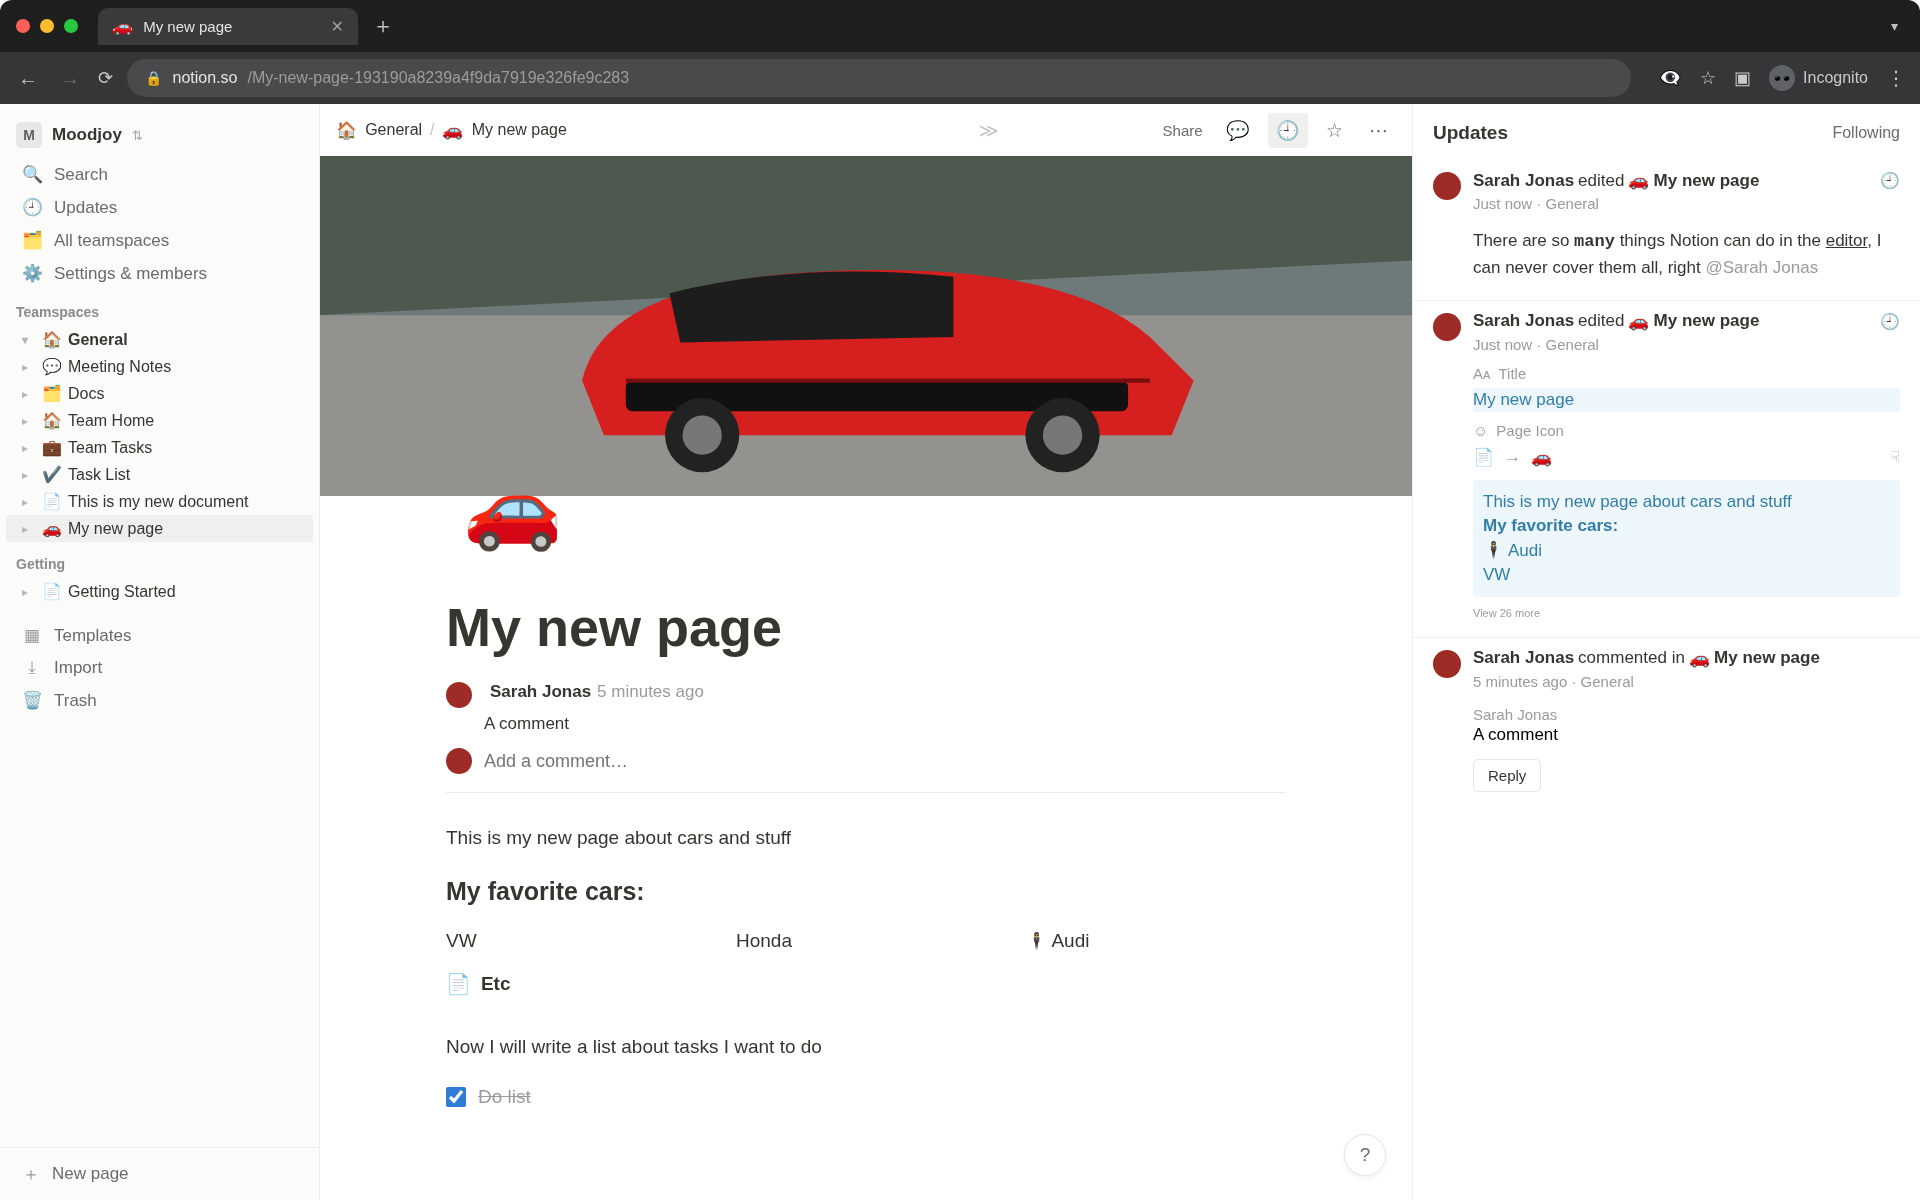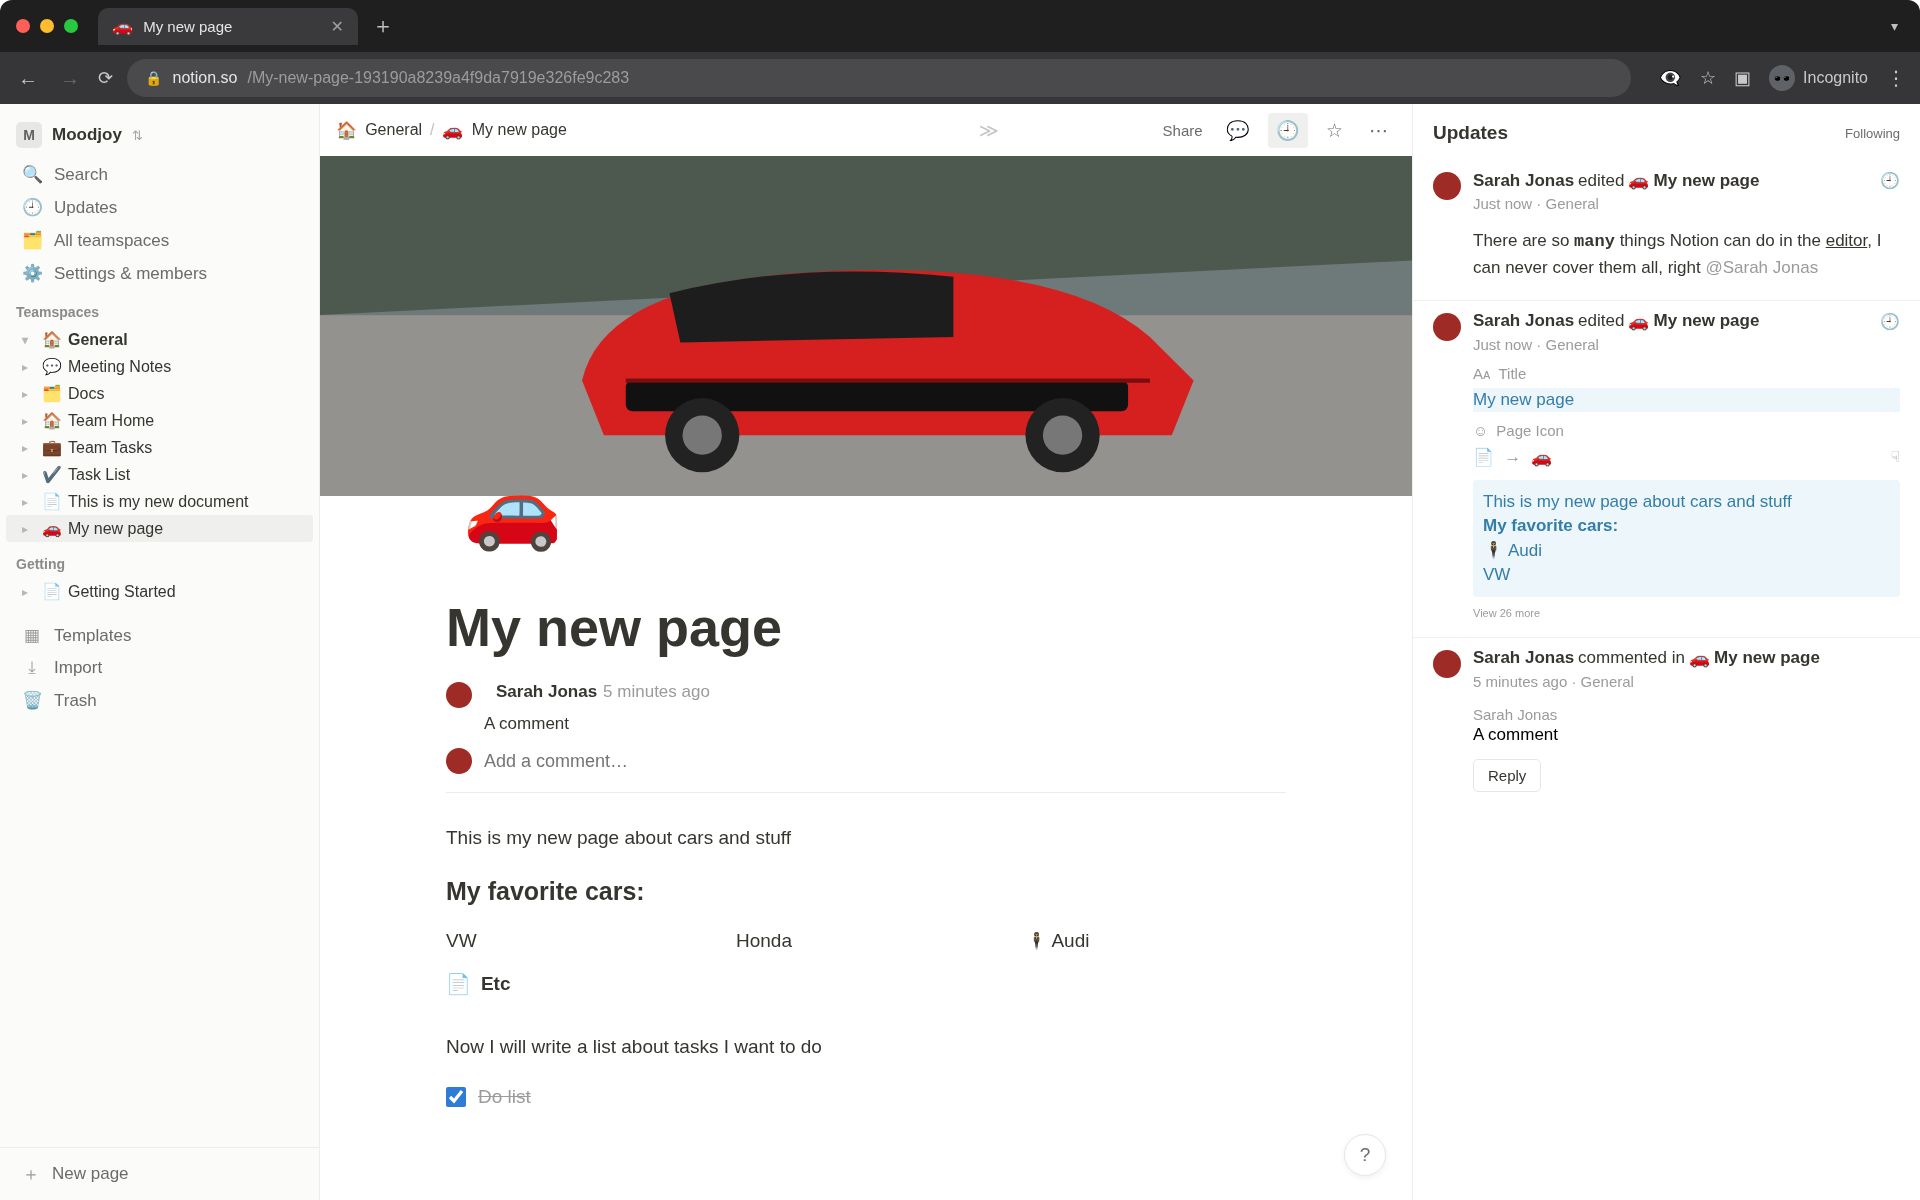--- a/index.html
+++ b/index.html
@@ -58,21 +58,21 @@
 .topbar .ricon{font-size:19px;color:#6b6b69;padding:6px 8px;border-radius:4px;}
 .topbar .ricon.active{background:#efefee;}
 
 .content-scroll{flex:1;overflow:auto;position:relative;}
 .cover{height:340px;background:linear-gradient(180deg,#6a6a6a 0%,#444 50%,#8a8a8a 100%);position:relative;display:flex;align-items:center;justify-content:center;}
 .cover svg{width:100%;height:100%;}
 .coverwrap{position:relative;margin:0 auto;max-width:1090px;}
 .page-emoji{position:absolute;bottom:-52px;left:142px;font-size:80px;line-height:1;}
 .page-body{max-width:880px;margin:0 auto;padding:100px 20px 60px 20px;}
 .page-title{font-size:54px;font-weight:700;color:#37352f;margin-bottom:24px;}
-.comment-row{display:flex;gap:24px;align-items:flex-start;margin-bottom:6px;}
+.comment-row{display:flex;gap:18px;align-items:flex-start;margin-bottom:6px;}
 .avatar{width:26px;height:26px;border-radius:50%;background:#9e2b25;}
 .comment-row .ctext{font-size:17px;color:#37352f;}
 .comment-row .cname{font-weight:600;}
 .comment-row .ctime{color:#9b9b99;margin-left:6px;font-weight:400;}
 .comment-body{margin-left:38px;font-size:17px;color:#37352f;margin-bottom:14px;}
 .add-comment{display:flex;gap:12px;align-items:center;margin-bottom:18px;}
 .add-comment input{border:none;background:transparent;font-size:18px;color:#9b9b99;outline:none;}
 hr.sep{border:none;border-top:1px solid #ececea;margin:10px 0 34px;}
 .para{font-size:19px;color:#37352f;margin-bottom:28px;}
 h3.h3{font-size:25px;font-weight:700;color:#37352f;margin-bottom:24px;}
@@ -83,21 +83,21 @@
 .todo{display:flex;gap:12px;align-items:center;font-size:19px;color:#37352f;}
 .todo input{width:20px;height:20px;accent-color:#2e7cd6;}
 .todo.done span{text-decoration:line-through;color:#9b9b99;}
 
 .help-fab{position:absolute;right:26px;bottom:24px;width:42px;height:42px;border-radius:50%;border:1px solid #e6e6e4;background:#fff;display:flex;align-items:center;justify-content:center;font-size:19px;color:#6b6b69;box-shadow:0 2px 6px rgba(0,0,0,.06);}
 
 
 .panel{width:508px;border-left:1px solid #ededec;display:flex;flex-direction:column;background:#fff;}
 .panel-head{display:flex;align-items:center;justify-content:space-between;padding:18px 20px 16px;}
 .panel-head .ttl{font-size:19px;font-weight:600;color:#37352f;}
-.panel-head .follow{font-size:13px;color:#6b6b69;}
+.panel-head .follow{font-size:16px;color:#6b6b69;}
 .panel .entry{padding:10px 20px 18px;border-bottom:1px solid #f0f0ee;}
 .entry-top{display:flex;gap:12px;align-items:flex-start;}
 .entry-top .avatar{width:28px;height:28px;margin-top:2px;}
 .entry-main{flex:1;min-width:0;}
 .entry-line{font-size:17px;color:#37352f;display:flex;align-items:center;flex-wrap:wrap;gap:4px;}
 .entry-line .b{font-weight:600;}
 .entry-line .bell{color:#c4c4c2;font-size:16px;margin-left:auto;}
 .entry-meta{font-size:15px;color:#9b9b99;margin-top:4px;}
 .entry-body{font-size:17px;color:#37352f;margin-top:16px;line-height:1.55;}
 .entry-body .hb{font-weight:700;font-family:Liberation Mono, monospace;}

